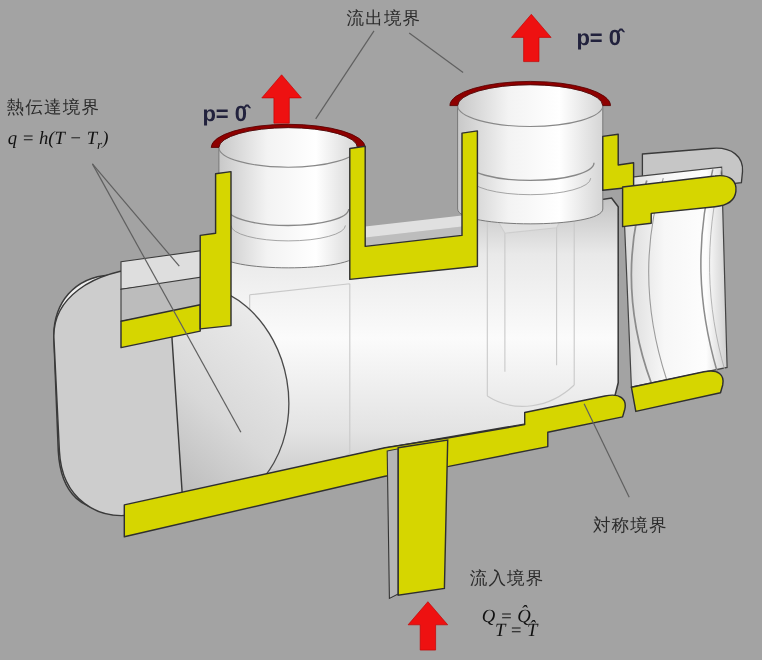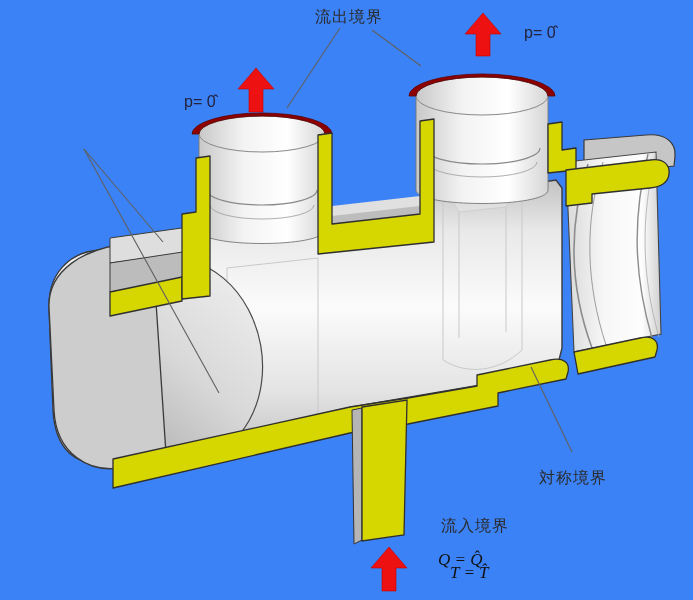--- a/index.html
+++ b/index.html
@@ -1,20 +1,20 @@
 <!DOCTYPE html>
 <html><head>
 <meta charset="utf-8">
 <style>
   html,body{margin:0;padding:0;background:#ffffff;}
-  #stage{position:relative;width:693px;height:600px;background:#3b82f6;overflow:hidden;
+  #stage{position:relative;width:693px;height:600px;background:#a3a3a3;overflow:hidden;
          font-family:"Liberation Sans","DejaVu Sans",sans-serif;}
   #stage svg{position:absolute;left:0;top:0;}
   .lbl{position:absolute;color:#2b2b2b;font-size:16px;letter-spacing:1px;white-space:nowrap;}
-  .plbl{position:absolute;color:#22223d;font-size:16px;white-space:nowrap;}
+  .plbl{position:absolute;color:#22223d;font-size:20px;white-space:nowrap;font-weight:bold;}
   .formula{position:absolute;color:#111;font-size:17px;font-style:italic;
            font-family:"Liberation Serif","DejaVu Serif",serif;white-space:nowrap;}
   .formula sub{font-size:12px;}
 </style>
 </head>
 <body>
 
 <div id="stage">
 
 <svg width="693" height="600" viewBox="0 0 693 600">
@@ -117,23 +117,25 @@
     <path d="M572,452 L531,367"></path>
   </g>
 </svg>
 
 <div class="lbl" style="left:315px;top:7px;">流出境界</div>
 
 <div class="plbl" style="left:184px;top:93px;">p= 0̂</div>
 
 <div class="plbl" style="left:524px;top:24px;">p= 0̂</div>
 
+<div class="lbl" style="left:6px;top:88px;">熱伝達境界</div>
 
+<div class="formula" style="left:7px;top:116px;"><span>q = h(T − T</span><sub>r</sub><span>)</span></div>
 
 <div class="lbl" style="left:539px;top:455px;margin-top:13px;">対称境界</div>
 
-<div class="lbl" style="left:441px;top:516px;">流入境界</div>
+<div class="lbl" style="left:427px;top:516px;">流入境界</div>
 
 <div class="formula" style="left:438px;top:550px;">Q = Q̂</div>
 
 <div class="formula" style="left:450px;top:563px;">T = T̂</div>
 
 </div>
 
 </body></html>

